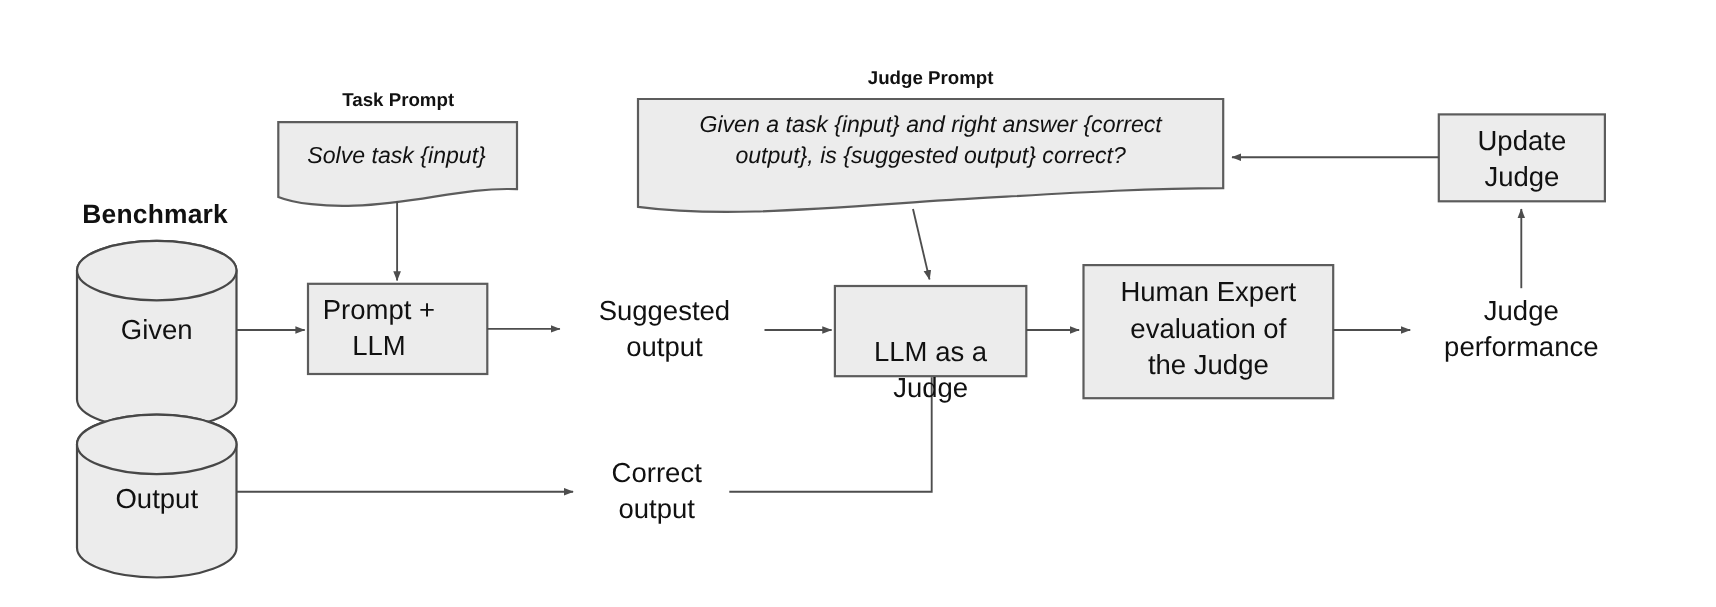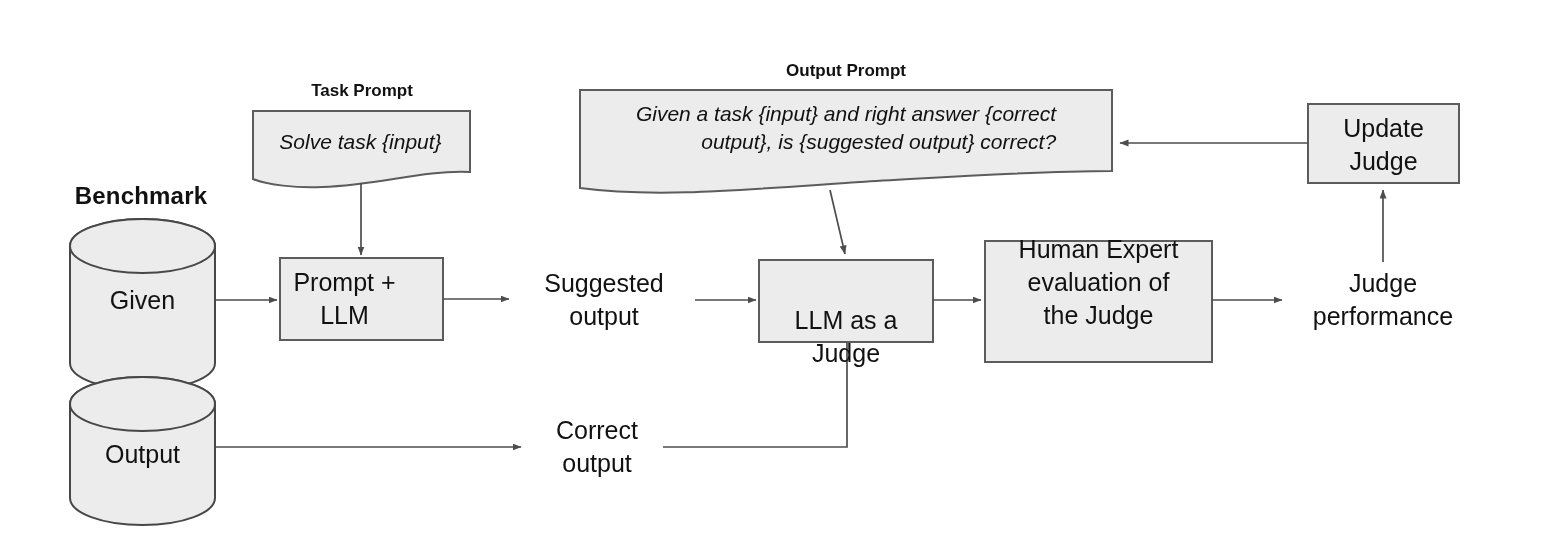--- a/index.html
+++ b/index.html
@@ -34,21 +34,20 @@
     font-weight: bold;
     letter-spacing: 0.2px;
   }
   .lbl.shape-title {
     font-size: 17px;
     font-weight: bold;
   }
   .lbl.doc-text {
     font-size: 21px;
     font-style: italic;
-    text-align: right;
   }
   .shape-stroke { fill: #ececec; stroke: #5c5c5c; stroke-width: 2; }
   .cyl { fill: #ececec; stroke: #474747; stroke-width: 2; }
   .connector { stroke: #4d4d4d; stroke-width: 1.7; fill: none; }
 </style>
 </head>
 <body>
 
 <div class="canvas">
 
@@ -94,35 +93,35 @@
   <div class="lbl heading" style="left:55px; top:180px; width:172px; height:32px;">Benchmark</div>
 
   <div class="lbl" style="left:70px; top:250px; width:145px; height:100px;">Given</div>
 
   <div class="lbl" style="left:70px; top:406px; width:145px; height:96px;">Output</div>
 
   <div class="lbl shape-title" style="left:262px; top:80px; width:200px; height:22px;">Task Prompt</div>
 
   <div class="lbl doc-text" style="left:258px; top:111px; width:205px; height:61px;">Solve task {input}</div>
 
-  <div class="lbl shape-title" style="left:696px; top:60px; width:300px; height:22px;">Output Prompt</div>
+  <div class="lbl shape-title" style="left:696px; top:60px; width:300px; height:22px;">Judge Prompt</div>
 
   <div class="lbl doc-text" style="left:606px; top:92px; width:480px; height:72px;">Given a task {input} and right answer {correct
 output}, is {suggested output} correct?</div>
 
   <div class="lbl" style="left:280px; top:258px; width:129px; height:82px;">Prompt +
 LLM</div>
 
   <div class="lbl" style="left:532px; top:268px; width:144px; height:64px;">Suggested
 output</div>
 
   <div class="lbl" style="left:759px; top:260px; width:174px; height:82px;margin-top:36px;">LLM as a
 Judge</div>
 
-  <div class="lbl" style="left:985px; top:224px; width:227px; height:116px;">Human Expert
+  <div class="lbl" style="left:985px; top:241px; width:227px; height:116px;">Human Expert
 evaluation of
 the Judge</div>
 
   <div class="lbl" style="left:1300px; top:266px; width:166px; height:68px;">Judge
 performance</div>
 
   <div class="lbl" style="left:1308px; top:104px; width:151px; height:81px;">Update
 Judge</div>
 
   <div class="lbl" style="left:545px; top:413px; width:104px; height:68px;">Correct

